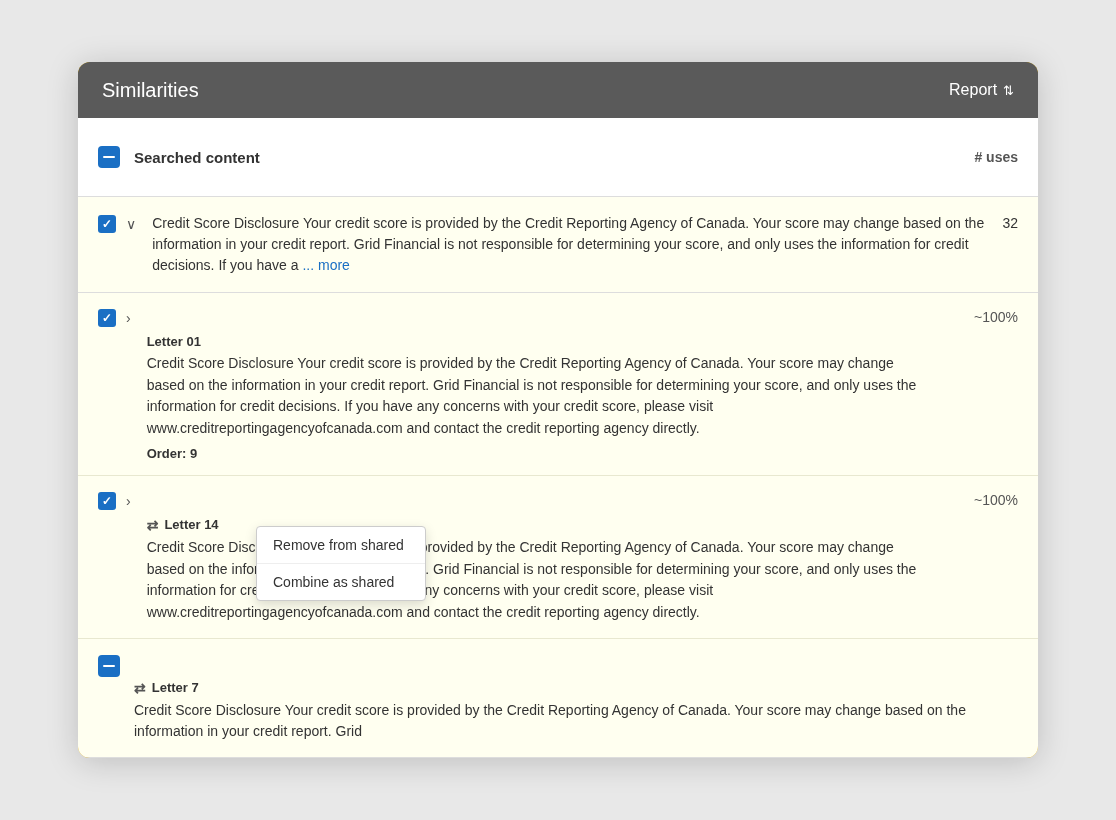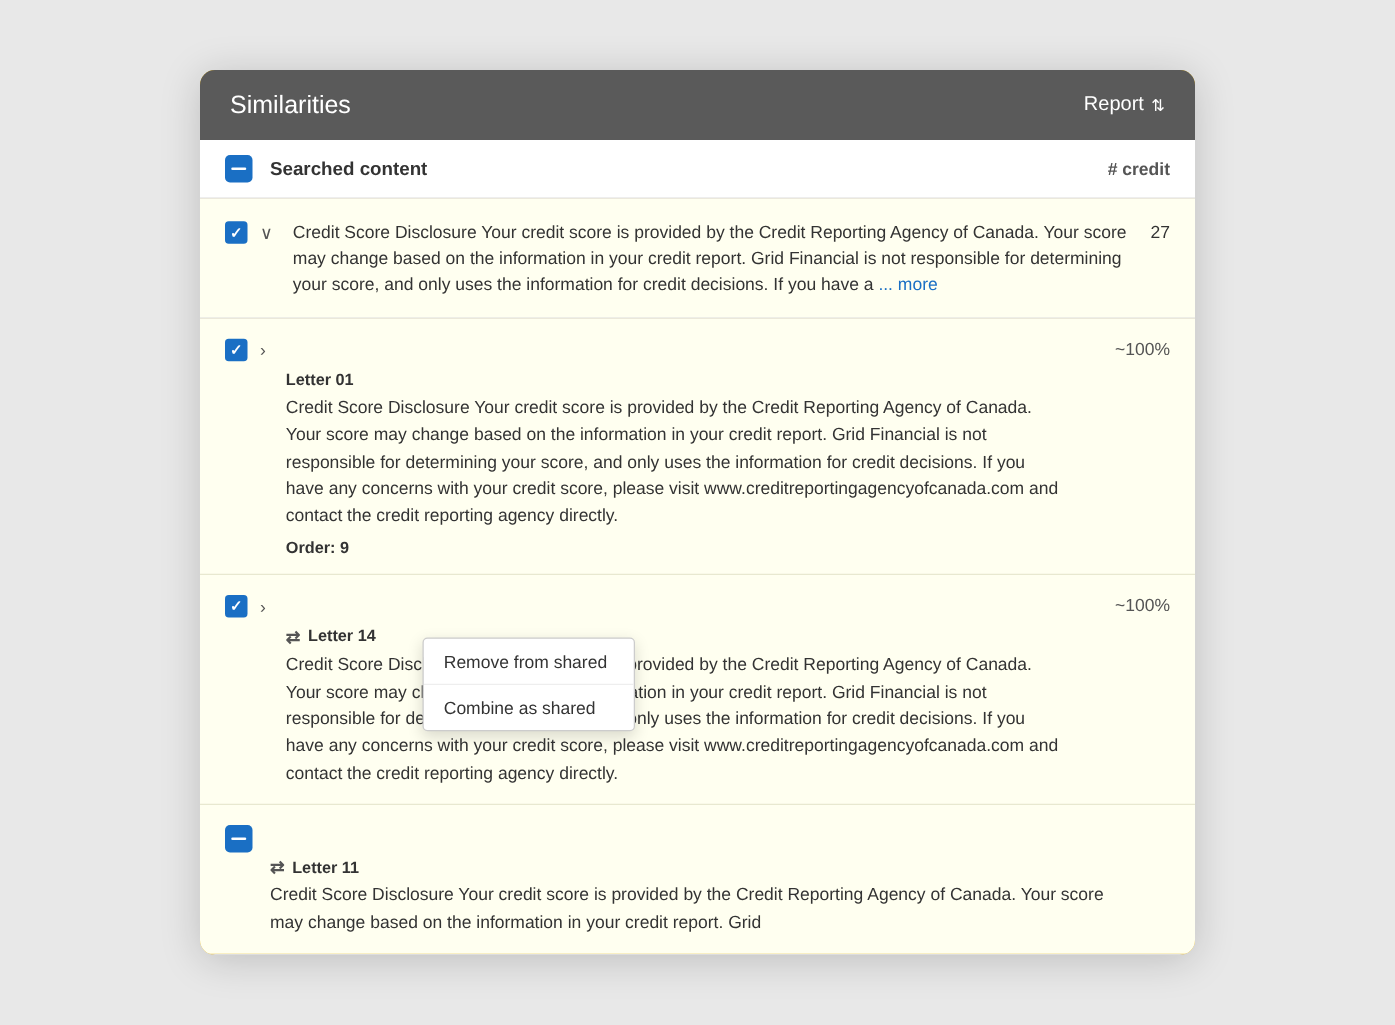--- a/index.html
+++ b/index.html
@@ -6,21 +6,21 @@
     body {
       background: #e8e8e8;
       font-family: -apple-system, BlinkMacSystemFont, 'Segoe UI', sans-serif;
       display: flex;
       justify-content: center;
       align-items: center;
       min-height: 100vh;
       padding: 20px;
     }
     .window {
-      width: 796px;
+      width: 960px;
       background: #eab308;
       border-radius: 12px;
       box-shadow: 0 4px 32px rgba(0,0,0,0.18);
       overflow: hidden;
     }
     .header {
       background: #5a5a5a;
       color: #fff;
       display: flex;
       align-items: center;
@@ -43,21 +43,21 @@
       cursor: pointer;
       font-weight: 500;
     }
     .report-btn .arrows {
       font-size: 13px;
       line-height: 1;
     }
     .section-header {
       display: flex;
       align-items: center;
-      padding: 12px 20px;
+      padding: 28px 20px;
       background: #fff;
       border-bottom: 1px solid #ddd;
       gap: 14px;
       justify-content: center;
     }
     .section-label {
       font-size: 15px;
       font-weight: 600;
       color: #333;
       flex: 1;
@@ -227,33 +227,33 @@
     <span class="header-title">Similarities</span>
     <button class="report-btn">
       <span>Report</span>
       <span class="arrows">⇅</span>
     </button>
   </div>
 
   <div class="section-header">
     <button class="minus-btn"></button>
     <span class="section-label">Searched content</span>
-    <span class="found-label"># credit</span>
+    <span class="found-label"># uses</span>
   </div>
 
   <div class="searched-row">
     <div class="checkbox-wrap">
       <div class="checkbox"></div>
       <button class="chevron-btn">∨</button>
     </div>
     <div class="row-text">
       <span>Credit Score Disclosure Your credit score is provided by the Credit Reporting Agency of Canada. Your score may change based on the information in your credit report. Grid Financial is not responsible for determining your score, and only uses the information for credit decisions. If you have a</span>
       <a href="#">... more</a>
     </div>
-    <span class="row-count">27</span>
+    <span class="row-count">32</span>
   </div>
 
 
   <div class="content-section">
 
     <div class="content-item">
       <div class="checkbox-wrap">
         <div class="checkbox"></div>
         <button class="chevron-btn">›</button>
       </div>
@@ -287,21 +287,21 @@
       </div>
     </div>
 
     <div class="content-item">
       <div class="checkbox-wrap">
         <div class="minus-btn"></div>
       </div>
       <div class="item-body">
         <div class="item-title">
           <span class="shared-icon">⇄</span>
-          <span>Letter 11</span>
+          <span>Letter 7</span>
         </div>
         <div class="item-text">Credit Score Disclosure Your credit score is provided by the Credit Reporting Agency of Canada. Your score may change based on the information in your credit report. Grid</div>
       </div>
       <span class="sim-pct"></span>
     </div>
 
   </div>
 </div>
 
 </body></html>

